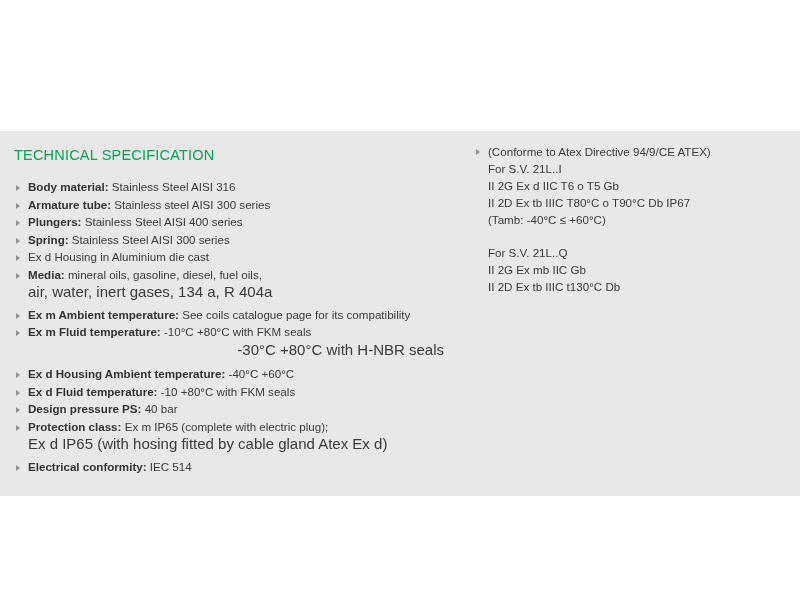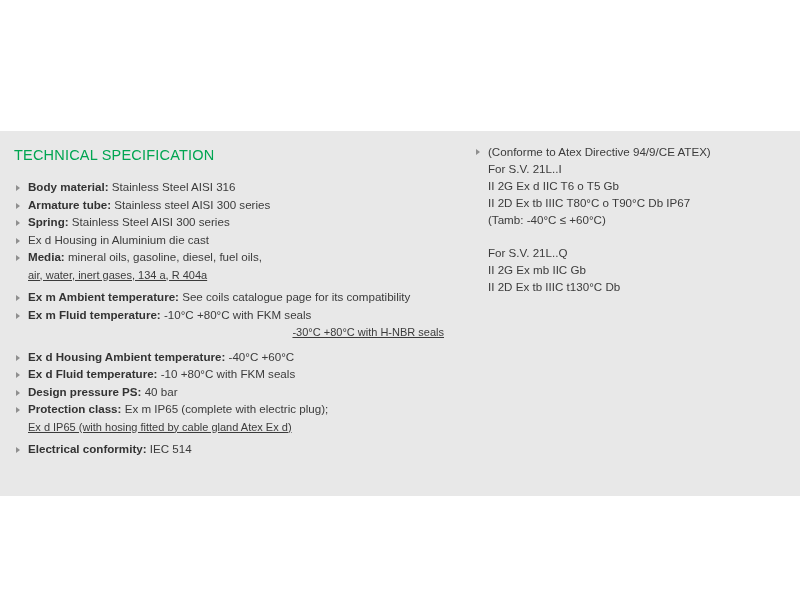--- a/index.html
+++ b/index.html
@@ -70,25 +70,24 @@
   .row .lab {
     font-weight: bold;
     color: #333333;
     margin-top: 16px;
   }
   .row .val {
     color: #3b3b3b;
   }
   .cont {
     padding-left: 14px;
-    font-size: 11px;
+    font-size: 15px;
     color: #3b3b3b;
     line-height: 16.5px;
     white-space: nowrap;
-    text-decoration: underline;
   }
   .cont.indent-seals {
     padding-left: 168px;
     text-align: right;
   }
   .gap-sm {
     height: 6px;
   }
   .gap-md {
     height: 8px;
@@ -127,20 +126,23 @@
     <div class="col-left">
 
       <div class="row bulleted">
         <span class="lab">Body material:</span><span class="val"> Stainless Steel AISI 316</span>
       </div>
 
       <div class="row bulleted">
         <span class="lab">Armature tube:</span><span class="val"> Stainless steel AISI 300 series</span>
       </div>
 
+      <div class="row bulleted">
+        <span class="lab">Plungers:</span><span class="val"> Stainless Steel AISI 400 series</span>
+      </div>
 
       <div class="row bulleted">
         <span class="lab">Spring:</span><span class="val"> Stainless Steel AISI 300 series</span>
       </div>
 
       <div class="row bulleted">
         <span class="val">Ex d Housing in Aluminium die cast</span>
       </div>
 
       <div class="row bulleted">

